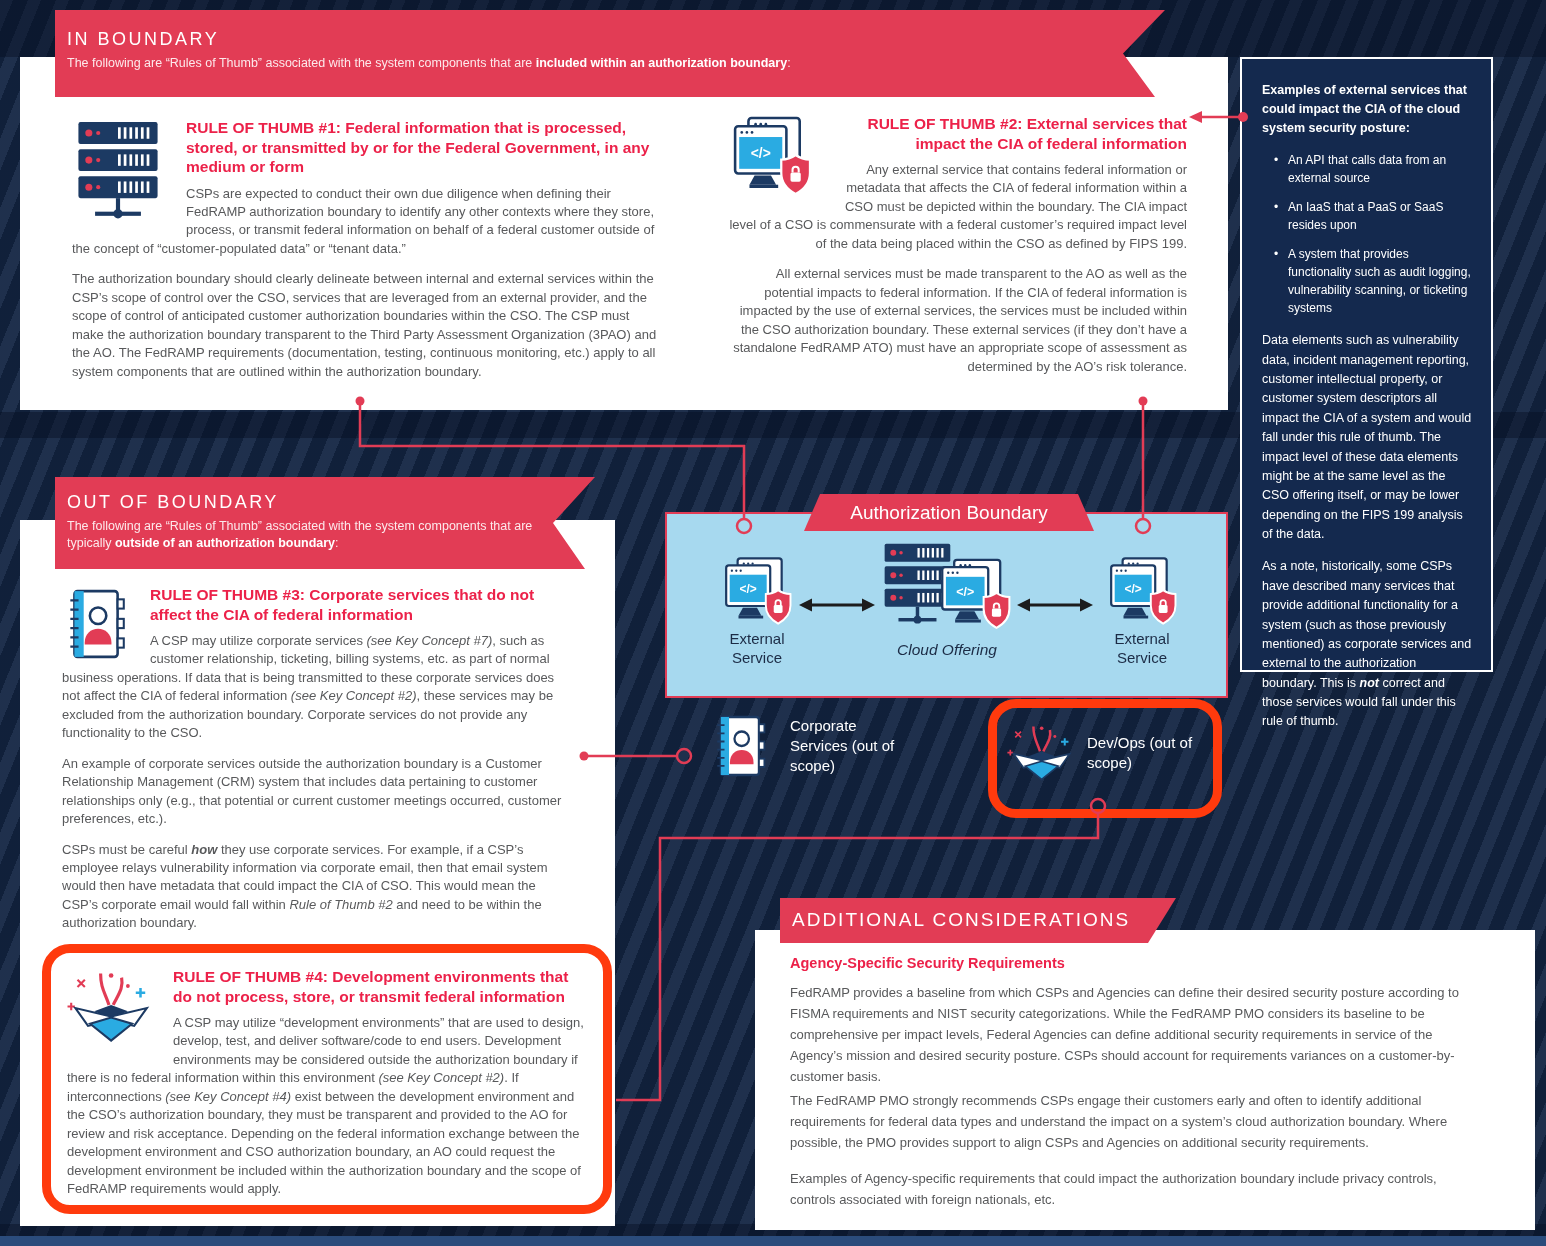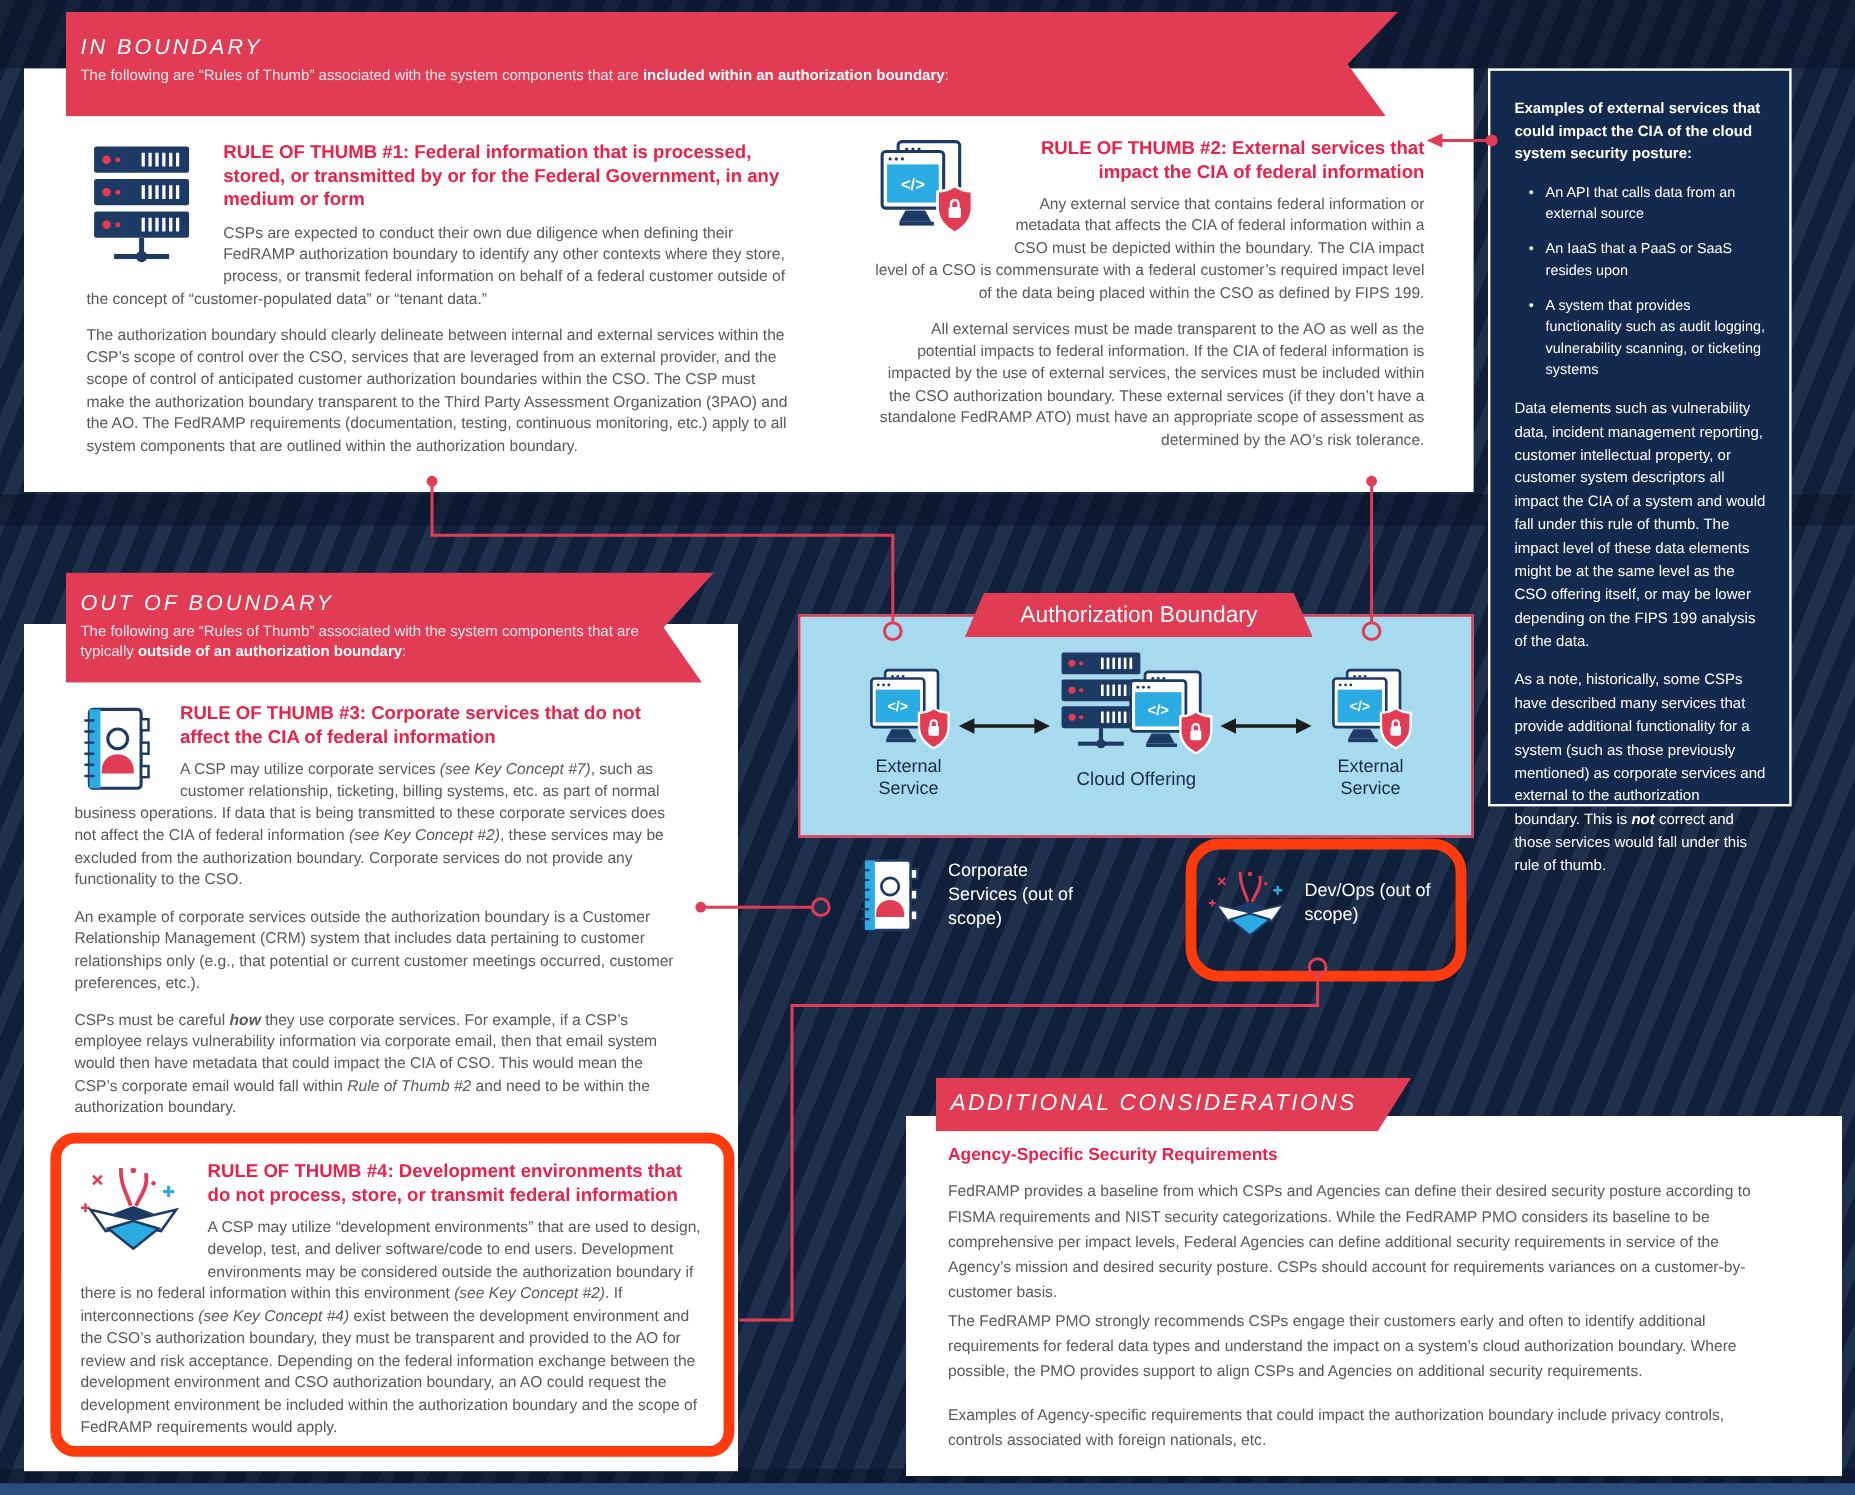--- a/index.html
+++ b/index.html
@@ -13,21 +13,21 @@
     font-family:"Liberation Sans", sans-serif;
     background-color:#132543;
     background-image:repeating-linear-gradient(112deg,
       rgba(255,255,255,0.05) 0 12px, rgba(0,0,0,0.14) 12px 26px);
     position:relative; overflow:hidden;
   }
   .abs{position:absolute;}
   .band{position:absolute; left:0; width:1546px; background:rgba(6,16,35,0.45); z-index:0;}
   .panel{position:absolute; background:#ffffff; z-index:1;}
   .banner{position:absolute; background:var(--red); color:#fff; z-index:3;}
-  .banner h2{font-weight:normal; font-size:18px; letter-spacing:2.5px;font-style:italic;}
+  .banner h2{font-weight:normal; font-size:18px; letter-spacing:2.5px;}
   .banner .sub{font-size:12.5px; margin-top:5px; line-height:1.35; color:#fde9ec;}
   .banner .sub b{color:#fff;}
   .tail-right{clip-path:polygon(0 0,100% 0,calc(100% - 42px) 50%,calc(100% - 10px) 100%,0 100%);}
   .rot{position:absolute; z-index:2;}
   .rot .ric{float:left; margin:2px 22px 6px 0;}
   .rot h3{color:var(--title-red); font-size:15.5px; font-weight:bold; line-height:1.26; margin-bottom:8px;}
   .rot p{font-size:13px; color:var(--body); line-height:1.42; margin-bottom:12px;}
   em{font-style:italic;}
   .bi{font-style:italic; font-weight:bold;}
   .sidebar{
@@ -201,21 +201,21 @@
 <div class="rot" style="left:62px; top:585px; width:507px;">
   <svg class="ric" width="66" height="74" viewBox="0 0 64 72">
       <use href="#ic-book"></use>
     </svg>
   <h3>RULE OF THUMB #3: Corporate services that do not affect the CIA of federal information</h3>
   <p><span>A CSP may utilize corporate services </span><em>(see Key Concept #7)</em><span>, such as customer relationship, ticketing, billing systems, etc. as part of normal business operations. If data that is being transmitted to these corporate services does not affect the CIA of federal information </span><em>(see Key Concept #2)</em><span>, these services may be excluded from the authorization boundary. Corporate services do not provide any functionality to the CSO.</span></p>
   <p>An example of corporate services outside the authorization boundary is a Customer Relationship Management (CRM) system that includes data pertaining to customer relationships only (e.g., that potential or current customer meetings occurred, customer preferences, etc.).</p>
   <p><span>CSPs must be careful </span><span class="bi">how</span><span> they use corporate services. For example, if a CSP’s employee relays vulnerability information via corporate email, then that email system would then have metadata that could impact the CIA of CSO. This would mean the CSP’s corporate email would fall within </span><em>Rule of Thumb #2</em><span> and need to be within the authorization boundary.</span></p>
 </div>
 
-<div class="hl-box" style="left:42px; top:944px; width:570px; height:270px; background:#fff;border-radius:21px;">
+<div class="hl-box" style="left:42px; top:944px; width:570px; height:270px; background:#fff;">
   <div class="rot rot4-inner">
     <svg class="ric" width="84" height="76" viewBox="0 0 80 72">
         <use href="#ic-box"></use>
       </svg>
     <h3>RULE OF THUMB #4: Development environments that do not process, store, or transmit federal information</h3>
     <p><span>A CSP may utilize “development environments” that are used to design, develop, test, and deliver software/code to end users. Development environments may be considered outside the authorization boundary if there is no federal information within this environment </span><em>(see Key Concept #2)</em><span>. If interconnections </span><em>(see Key Concept #4)</em><span> exist between the development environment and the CSO’s authorization boundary, they must be transparent and provided to the AO for review and risk acceptance. Depending on the federal information exchange between the development environment and CSO authorization boundary, an AO could request the development environment be included within the authorization boundary and the scope of FedRAMP requirements would apply.</span></p>
   </div>
 </div>
 
 <div class="auth-box">
@@ -229,21 +229,21 @@
   <svg class="abs" style="left:438px; top:42px;" width="74" height="70" viewBox="0 0 84 78">
       <use href="#ic-monitor"></use>
     </svg>
   <svg class="abs" style="left:132px; top:82px;" width="76" height="18" viewBox="0 0 76 18">
       <use href="#ic-arrow"></use>
     </svg>
   <svg class="abs" style="left:350px; top:82px;" width="76" height="18" viewBox="0 0 76 18">
       <use href="#ic-arrow"></use>
     </svg>
   <div class="node-label" style="left:40px; top:116px; width:100px;">External Service</div>
-  <div class="node-label" style="left:190px; top:126px; width:180px; font-size:15.5px;">Cloud Offering</div>
+  <div class="node-label" style="left:190px; top:126px; width:180px; font-size:15.5px;font-style:italic;">Cloud Offering</div>
   <div class="node-label" style="left:425px; top:116px; width:100px;">External Service</div>
 </div>
 <div class="auth-ribbon">Authorization Boundary</div>
 
 <div class="scope-block" style="left:710px; top:713px; width:210px;">
   <svg width="58" height="66" viewBox="0 0 64 72">
       <use href="#ic-book"></use>
     </svg>
   <div class="lbl" style="margin-left:22px; width:118px;"><span>Corporate Services (out of scope)</span></div>
 </div>

